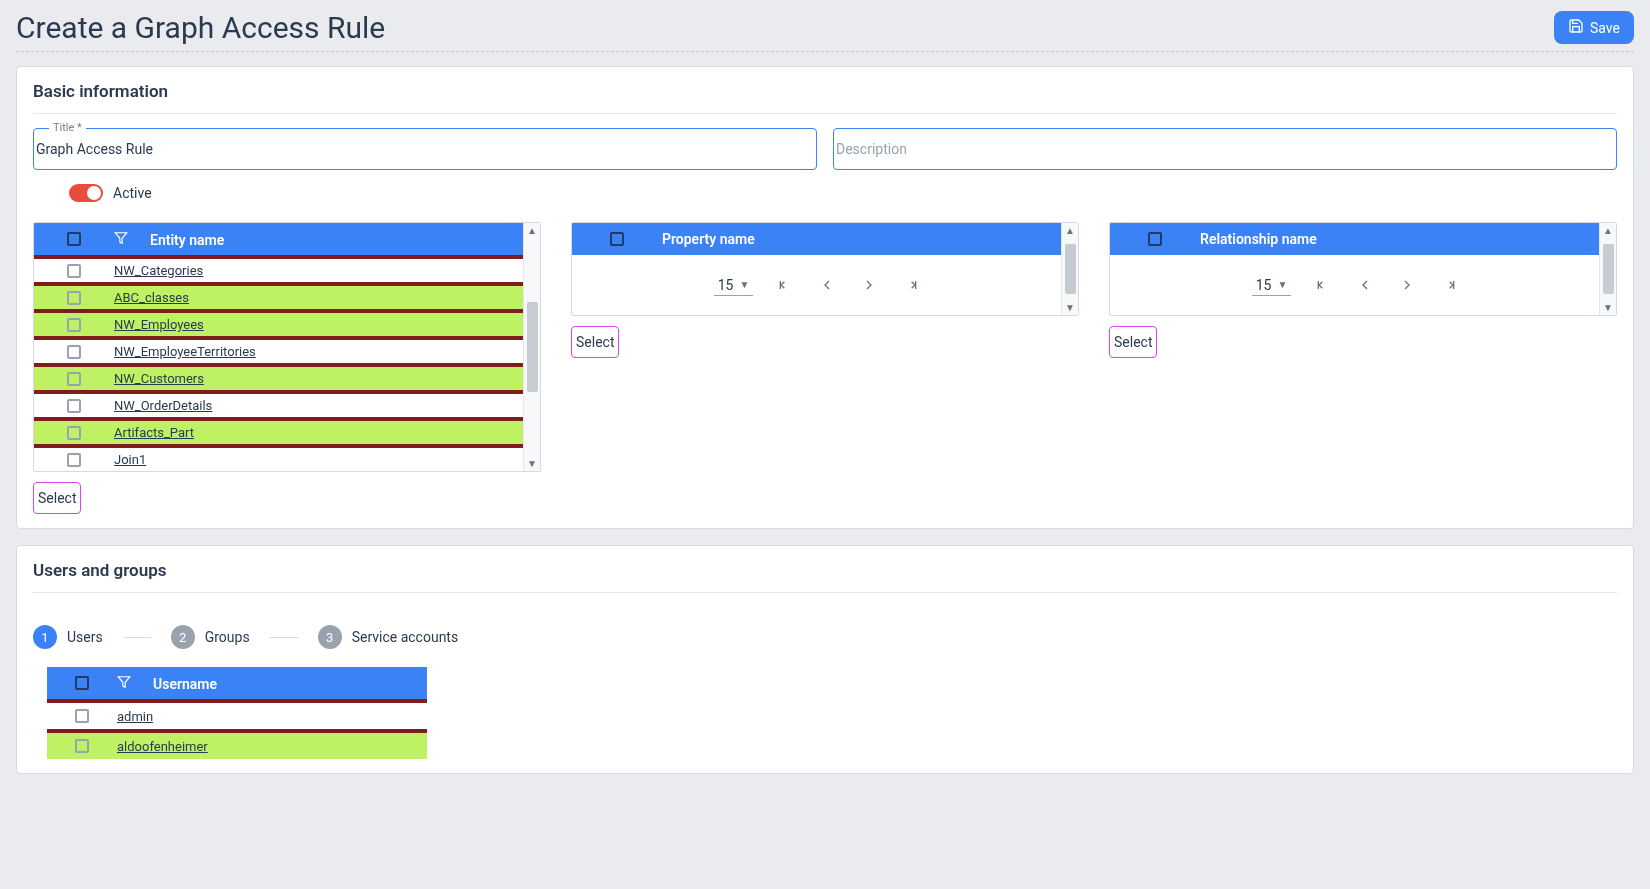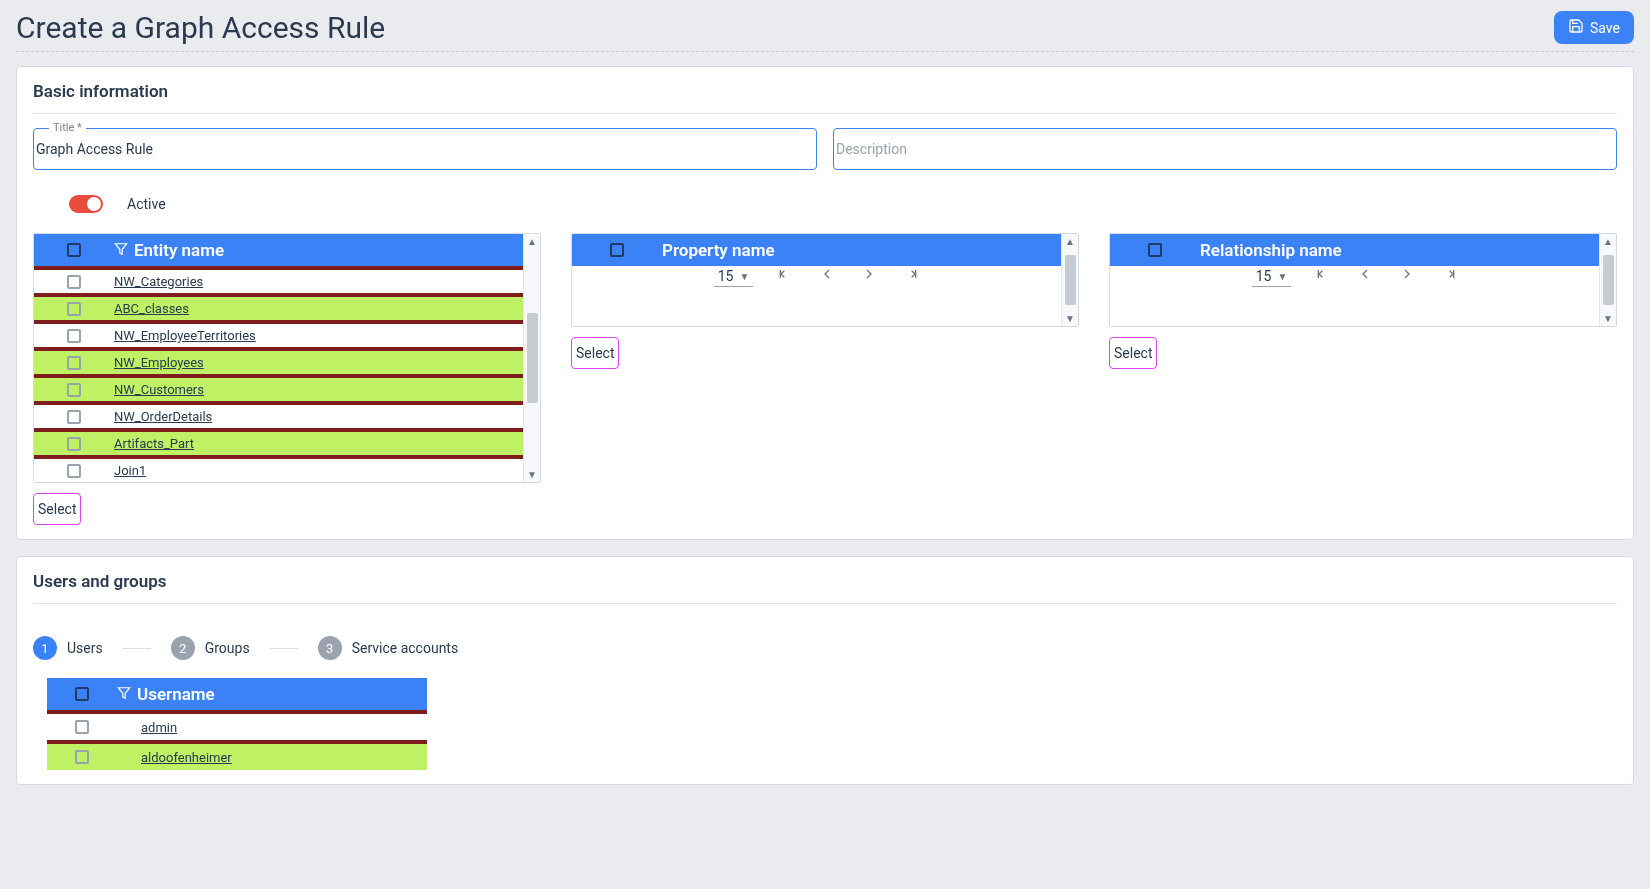--- a/index.html
+++ b/index.html
@@ -10,61 +10,61 @@
   .btn-save { background: #3b82f6; color: #fff; border: none; border-radius: 8px; padding: 7px 14px; font-size: 14px; display: inline-flex; align-items: center; gap: 6px; cursor: pointer; }
   .btn-save svg { width: 16px; height: 16px; }
   .panel { background: #fff; border: 1px solid #d7dae0; border-radius: 4px; margin: 0 16px 16px 16px; padding: 14px 16px; }
   .panel-title { font-size: 17px; font-weight: 600; color: #2b3a4f; margin-bottom: 12px; }
   .panel-body { border-top: 1px solid #e3e6ea; padding-top: 14px; }
   .row-fields { display: flex; gap: 16px; }
   .field-wrap { position: relative; flex: 1; }
   .field-wrap .float-label { position: absolute; top: -7px; left: 16px; background: #fff; padding: 0 4px; font-size: 11px; color: #7a828e; }
   .field-wrap input { width: 100%; border: 1px solid #3b82f6; border-radius: 4px; padding: 12px 2px; font-size: 14px; color: #2b3a4f; outline: none; }
   .field-wrap input::placeholder { color: #9aa2ad; }
-  .toggle-row { display: flex; align-items: center; gap: 24px; margin-top: 25px; color: #2b3a4f; padding-left: 36px; }
+  .toggle-row { display: flex; align-items: center; gap: 10px; margin-top: 14px; color: #2b3a4f; padding-left: 36px; }
   .toggle { position: relative; width: 34px; height: 18px; background: #e74c3c; border-radius: 18px; cursor: pointer; }
   .toggle .knob { position: absolute; top: 2px; right: 2px; width: 14px; height: 14px; background: #fff; border-radius: 50%; }
   .tables-row { display: flex; gap: 30px; margin-top: 20px; }
   .table-block { flex: 1; min-width: 0; }
   .table-shell { display: flex; border: 1px solid #d7dae0; border-radius: 2px; overflow: hidden; }
   .table-main { flex: 1; }
   .thead { display: flex; align-items: center; background: #3b82f6; color: #fff; height: 32px; }
   .th-check { width: 80px; display: flex; align-items: center; justify-content: center; }
   .th-check.compact { width: 90px; }
-  .th-name { flex: 1; display: flex; align-items: flex-start; gap: 6px; font-size: 17px; font-weight: 600; }
+  .th-name { flex: 1; display: flex; align-items: flex-end; gap: 22px; font-size: 14px; font-weight: 600; }
   .th-name .filter-icon { width: 14px; height: 14px; }
   .tbody .trow { display: flex; align-items: center; height: 27px; border-top: 4px solid #7f1d1d; text-decoration: underline; }
   .tbody .trow.alt { background: #bef264; }
   .td-check { width: 80px; display: flex; align-items: center; justify-content: center; }
   .td-name { flex: 1; font-size: 13px; color: #2b3a4f; }
   .chk { width: 14px; height: 14px; border: 2px solid #9aa2ad; border-radius: 2px; cursor: pointer; display: inline-block; }
   .chk.header { border-color: #1f3b66; }
   .vscroll { width: 17px; background: #f7f8fa; border-left: 1px solid #e3e6ea; display: flex; flex-direction: column; align-items: center; justify-content: space-between; padding: 2px 0; }
   .vscroll .arrow { font-size: 10px; color: #6b7280; }
   .vscroll .thumb { width: 11px; flex: 0 0 90px; background: #c7cbd2; border-radius: 2px; }
   .vscroll.short .thumb { flex: 0 0 50px; }
-  .pager-pad { height: 60px; display: flex; align-items: flex-start; justify-content: center; gap: 24px; }
+  .pager-pad { height: 60px; display: flex; align-items: center; justify-content: center; gap: 24px; }
   .pgsize { display: inline-flex; align-items: center; gap: 6px; border-bottom: 1px solid #9aa2ad; padding: 2px 4px; color: #2b3a4f; font-size: 14px; cursor: pointer; }
   .pgsize .caret { font-size: 10px; color: #6b7280; }
   .pager-nav { display: inline-flex; align-items: center; gap: 26px; color: #6b7280; }
   .pager-nav .pg-btn { cursor: pointer; display: inline-flex; }
   .pager-nav svg { width: 16px; height: 16px; }
   .select-row { margin-top: 10px; }
   .btn-select { background: #fff; border: 1px solid #d946ef; border-radius: 4px; padding: 7px 4px; font-size: 14px; color: #2b3a4f; cursor: pointer; }
   .steps { display: flex; align-items: center; gap: 10px; margin: 18px 0; }
   .step { display: flex; align-items: center; gap: 10px; }
   .step-num { width: 24px; height: 24px; border-radius: 50%; display: inline-flex; align-items: center; justify-content: center; font-size: 13px; color: #fff; }
   .step-num.active { background: #3b82f6; }
   .step-num.inactive { background: #9aa2ad; }
   .step-label { font-size: 14px; color: #2b3a4f; }
   .step-divider { width: 28px; height: 1px; background: #d7dae0; margin: 0 10px; }
   .users-table { width: 380px; margin-left: 14px; }
   .users-table .th-check { width: 70px; }
   .users-table .td-check { width: 70px; }
-  .users-table .tbody .trow { height: 30px; gap: 24px; }
+  .users-table .tbody .trow { height: 30px; }
 </style>
 </head>
 <body>
 
 <div class="page-header">
   <h1>Create a Graph Access Rule</h1>
   <button class="btn-save">
     <span>
       <svg viewBox="0 0 24 24" fill="none" stroke="currentColor" stroke-width="2">
           <path d="M19 21H5a2 2 0 0 1-2-2V5a2 2 0 0 1 2-2h11l5 5v11a2 2 0 0 1-2 2z"></path>
@@ -120,31 +120,31 @@
                     <span class="chk"></span>
                   </div>
                   <div class="td-name">NW_Categories</div>
                 </div>
                 <div class="trow alt">
                   <div class="td-check">
                     <span class="chk"></span>
                   </div>
                   <div class="td-name">ABC_classes</div>
                 </div>
+                <div class="trow alt">
+                  <div class="td-check">
+                    <span class="chk"></span>
+                  </div>
+                  <div class="td-name">NW_Employees</div>
+                </div>
                 <div class="trow">
                   <div class="td-check">
                     <span class="chk"></span>
                   </div>
                   <div class="td-name">NW_EmployeeTerritories</div>
-                </div>
-                <div class="trow alt">
-                  <div class="td-check">
-                    <span class="chk"></span>
-                  </div>
-                  <div class="td-name">NW_Employees</div>
                 </div>
                 <div class="trow alt">
                   <div class="td-check">
                     <span class="chk"></span>
                   </div>
                   <div class="td-name">NW_Customers</div>
                 </div>
                 <div class="trow">
                   <div class="td-check">
                     <span class="chk"></span>

